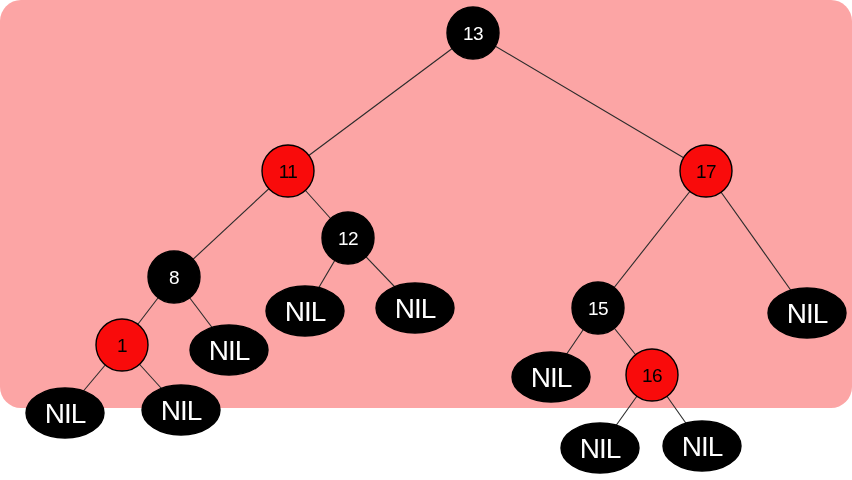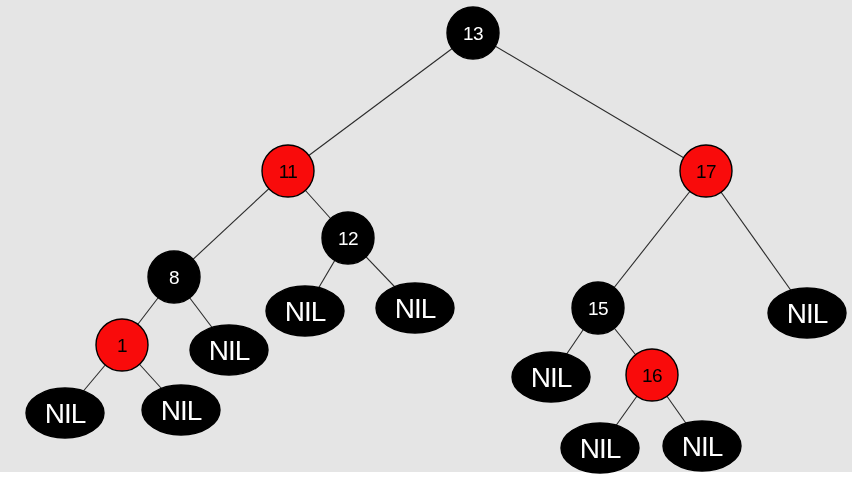--- a/index.html
+++ b/index.html
@@ -7,22 +7,23 @@
     padding: 0;
     background: #ffffff;
     width: 852px;
     height: 480px;
     overflow: hidden;
     font-family: "Liberation Sans", sans-serif;
   }
   .canvas-wrap {
     position: relative;
     width: 852px;
-    height: 472px;
-    background: #e5e5e5;
+    height: 408px;
+    background: #fca5a5;
+    border-radius: 21px;
   }
   svg { display: block; }
   .edge-line { stroke-width: 1.1; }
   .node-outline { stroke-width: 1.4; }
   .node-label {
     font-family: "Liberation Sans", sans-serif;
     text-anchor: middle;
     pointer-events: none;
   }
   .num-label { font-size: 19px; letter-spacing: -0.5px; }

